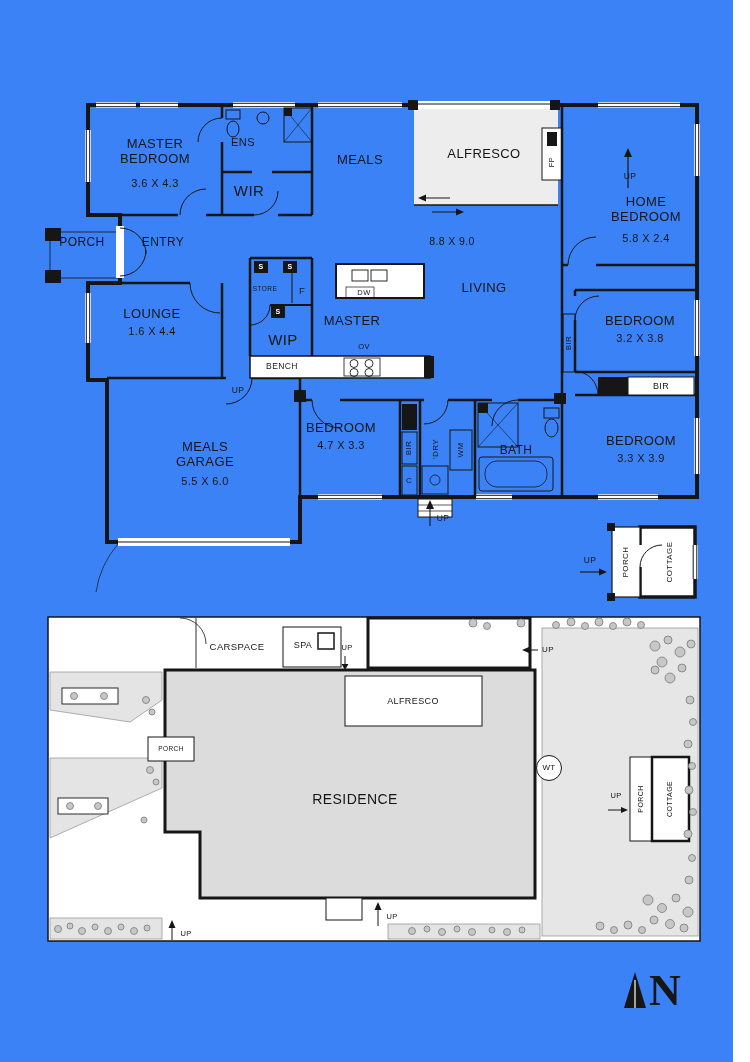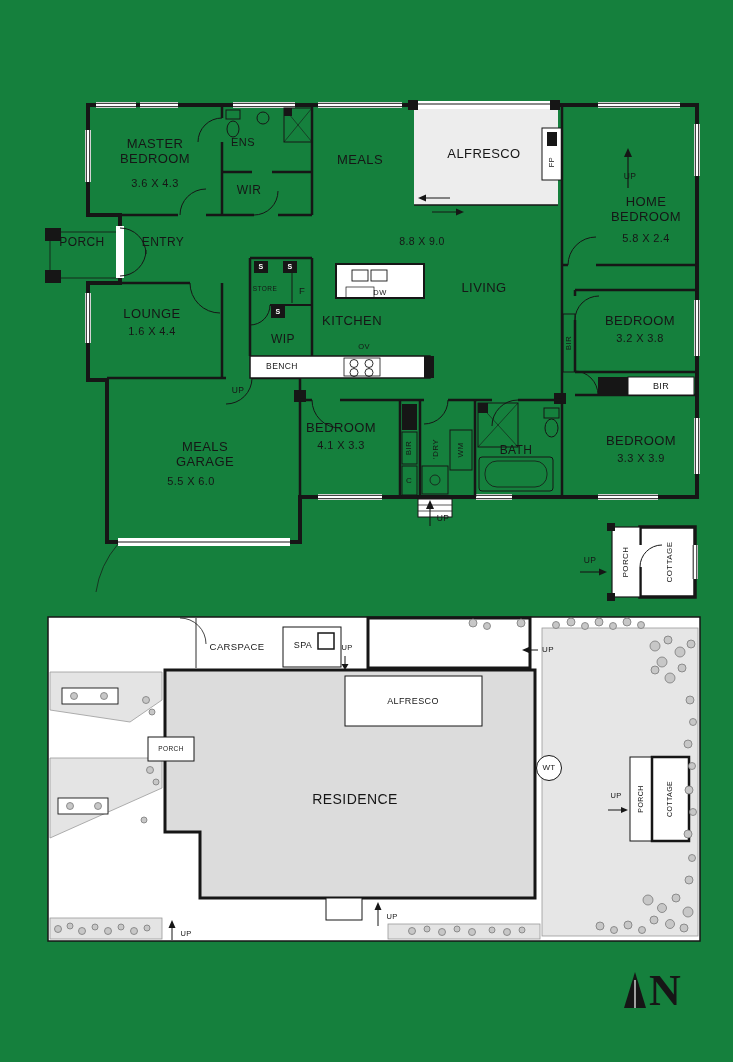--- a/index.html
+++ b/index.html
@@ -1,27 +1,27 @@
 <!DOCTYPE html>
 <html><head>
 <meta charset="utf-8">
 <style>
   html,body{margin:0;padding:0;background:#fff}
-  .canvas{position:relative;width:733px;height:1062px;background:#15803d;overflow:hidden;
+  .canvas{position:relative;width:733px;height:1062px;background:#3b82f6;overflow:hidden;
           font-family:"Liberation Sans",sans-serif;color:#161616}
   .canvas svg{position:absolute;left:0;top:0}
   .lbl{position:absolute;transform:translate(-50%,-50%);text-align:center;line-height:1.12;
        white-space:nowrap;letter-spacing:.4px;color:#161616}
   .wrap{white-space:normal}
   .v{transform:translate(-50%,-50%) rotate(-90deg)}
   .white{color:#fff}
   .b{font-weight:bold}
   .serif{font-family:"Liberation Serif",serif}
   .fs65{font-size:6.5px}.fs7{font-size:7px}.fs75{font-size:7.5px}.fs8{font-size:8px}
-  .fs85{font-size:8.5px}.fs9{font-size:9px}.fs95{font-size:9.5px}.fs10{font-size:12px}
+  .fs85{font-size:8.5px}.fs9{font-size:9px}.fs95{font-size:9.5px}.fs10{font-size:15px}
   .fs105{font-size:10.5px}.fs11{font-size:11px}.fs12{font-size:12px}.fs13{font-size:13px}
   .fs14{font-size:14px}.fs44{font-size:44px}
 </style>
 </head>
 <body>
 
 <div class="canvas">
 
 <svg width="750" height="1062" viewBox="0 0 750 1062">
 
@@ -328,43 +328,43 @@
 <div class="lbl fs11" style="left:243px;top:142px">ENS</div>
 <div class="lbl fs10" style="left:249px;top:191px">WIR</div>
 <div class="lbl fs13" style="left:360px;top:160px">MEALS</div>
 <div class="lbl fs13" style="left:484px;top:154px">ALFRESCO</div>
 <div class="lbl v fs75" style="left:552px;top:162px">FP</div>
 <div class="lbl fs85" style="left:630px;top:177px">UP</div>
 <div class="lbl wrap fs13" style="left:646px;top:210px;width:80px">HOME BEDROOM</div>
 <div class="lbl fs11" style="left:646px;top:238px">5.8 X 2.4</div>
 <div class="lbl fs12" style="left:82px;top:243px">PORCH</div>
 <div class="lbl fs12" style="left:163px;top:243px">ENTRY</div>
-<div class="lbl fs105" style="left:422px;top:242px">8.8 X 9.0</div>
+<div class="lbl fs105" style="left:452px;top:242px">8.8 X 9.0</div>
 <div class="lbl fs13" style="left:484px;top:288px">LIVING</div>
 <div class="lbl fs7 white b" style="left:261px;top:267px">S</div>
 <div class="lbl fs7 white b" style="left:290px;top:267px">S</div>
 <div class="lbl fs65" style="left:265px;top:289px">STORE</div>
 <div class="lbl fs95" style="left:302px;top:291px">F</div>
-<div class="lbl fs75" style="left:380px;top:293px">DW</div>
+<div class="lbl fs75" style="left:364px;top:293px">DW</div>
 <div class="lbl fs13" style="left:152px;top:314px">LOUNGE</div>
 <div class="lbl fs11" style="left:152px;top:331px">1.6 X 4.4</div>
 <div class="lbl fs7 white b" style="left:278px;top:312px">S</div>
-<div class="lbl fs13" style="left:352px;top:321px">KITCHEN</div>
+<div class="lbl fs13" style="left:352px;top:321px">MASTER</div>
 <div class="lbl fs10" style="left:283px;top:340px">WIP</div>
 <div class="lbl fs13" style="left:640px;top:321px">BEDROOM</div>
 <div class="lbl fs11" style="left:640px;top:338px">3.2 X 3.8</div>
 <div class="lbl v fs8" style="left:569px;top:343px">BIR</div>
 <div class="lbl fs75" style="left:364px;top:347px">OV</div>
 <div class="lbl fs85" style="left:282px;top:367px">BENCH</div>
 <div class="lbl fs85" style="left:238px;top:391px">UP</div>
 <div class="lbl fs9" style="left:661px;top:386px">BIR</div>
 <div class="lbl wrap fs13" style="left:205px;top:455px;width:82px">MEALS GARAGE</div>
-<div class="lbl fs11" style="left:191px;top:481px">5.5 X 6.0</div>
+<div class="lbl fs11" style="left:205px;top:481px">5.5 X 6.0</div>
 <div class="lbl fs13" style="left:341px;top:428px">BEDROOM</div>
-<div class="lbl fs11" style="left:341px;top:445px">4.1 X 3.3</div>
+<div class="lbl fs11" style="left:341px;top:445px">4.7 X 3.3</div>
 <div class="lbl v fs8" style="left:409px;top:448px">BIR</div>
 <div class="lbl v fs8" style="left:436px;top:449px">'DRY</div>
 <div class="lbl v fs8" style="left:461px;top:450px">WM</div>
 <div class="lbl fs12" style="left:516px;top:451px">BATH</div>
 <div class="lbl fs13" style="left:641px;top:441px">BEDROOM</div>
 <div class="lbl fs11" style="left:641px;top:458px">3.3 X 3.9</div>
 <div class="lbl fs8" style="left:409px;top:481px">C</div>
 <div class="lbl fs85" style="left:443px;top:519px">UP</div>
 
 <div class="lbl fs85" style="left:590px;top:561px">UP</div>

